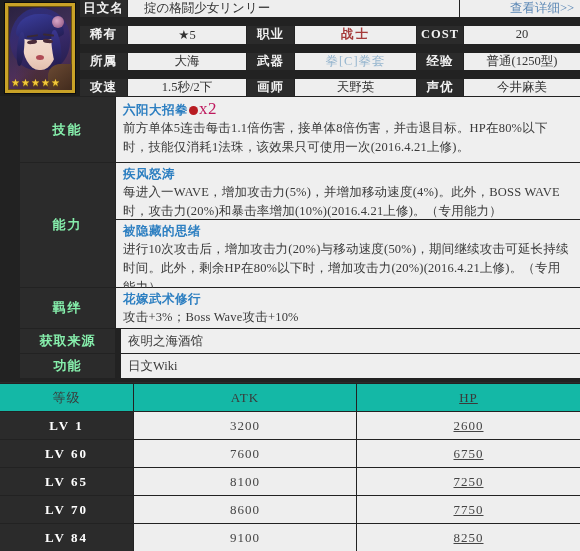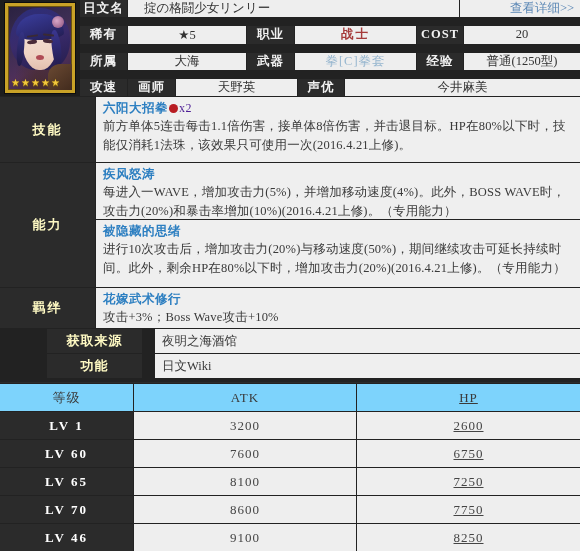--- a/index.html
+++ b/index.html
@@ -77,45 +77,45 @@
   .w-lbl2{flex:0 0 47px;}
   .w-val2{flex:0 0 121px;}
   .w-lbl3{flex:0 0 46px;}
   .w-val3{flex:1 1 auto;}
   .w-name-lbl{flex:0 0 47px;}
   .w-name-val{flex:1 1 auto;}
   .w-detail{flex:0 0 120px;}
 
   
   .block{display:flex;gap:1px;margin-top:1px;}
-  .block-lbl{flex:0 0 95px;background:#2b2b2b;color:#fef9c3;font-weight:bold;font-size:13px;
-    display:flex;align-items:center;justify-content:center;letter-spacing:2px;}
+  .block-lbl{flex:0 0 95px;background:#2b2b2b;color:#86efac;font-weight:bold;font-size:13px;
+    display:flex;align-items:center;justify-content:center;letter-spacing:2px;margin-left:20px;}
   .block-body{flex:1 1 auto;display:flex;flex-direction:column;gap:1px;}
   .entry{background:#efefef;padding:3px 7px 4px 7px;box-sizing:border-box;}
   .entry-title{color:#2d7fc1;font-weight:bold;font-size:12.5px;line-height:17px;
     letter-spacing:0.5px;}
   .entry-title .dot{display:inline-block;width:9px;height:9px;border-radius:50%;
     background:#b81c22;vertical-align:-1px;margin:0 1px;}
-  .entry-title .xn{color:#4c1d95;font-family:"Liberation Serif",serif;font-weight:normal;font-size:12px;}
+  .entry-title .xn{color:#be185d;font-family:"Liberation Serif",serif;font-weight:normal;font-size:17px;}
   .entry-text{color:#3a3a3a;font-size:12.5px;line-height:19px;letter-spacing:0.2px;}
 
-  .simple-row{display:flex;gap:13px;margin-top:1px;padding-left:47px;}
+  .simple-row{display:flex;gap:6px;margin-top:1px;}
   .simple-row .block-lbl{flex:0 0 95px;font-size:13px;letter-spacing:1px;}
   .simple-row .simple-val{flex:1 1 auto;background:#efefef;display:flex;align-items:center;
     padding-left:7px;font-size:12.5px;color:#3a3a3a;min-height:24px;box-sizing:border-box;}
 
   
   .stats{margin-top:4px;border-top:1px solid #2b2b2b;}
   .srow{display:flex;gap:1px;margin-top:1px;}
   .scell{display:flex;align-items:center;justify-content:center;height:27px;
     font-size:13px;box-sizing:border-box;}
   .s-lv{flex:0 0 133px;}
   .s-atk{flex:0 0 222px;}
   .s-hp{flex:1 1 auto;text-decoration:underline;}
-  .shead{background:#7dd3fc;color:#3a3a3a;letter-spacing:1px;}
+  .shead{background:#14b8a6;color:#3a3a3a;letter-spacing:1px;}
   .slvl{background:#2b2b2b;color:#ffffff;font-weight:bold;letter-spacing:2px;}
   .sval{background:#eeeeee;color:#444;letter-spacing:1px;}
 </style>
 </head>
 <body>
 
 <div class="page">
 
   <div class="top">
 
@@ -164,20 +164,21 @@
         <div class="cell lbl w-lbl1">所属</div>
         <div class="cell val w-val1">大海</div>
         <div class="cell lbl w-lbl2">武器</div>
         <div class="cell val weapon w-val2">拳[C]拳套</div>
         <div class="cell lbl w-lbl3">经验</div>
         <div class="cell val w-val3">普通(1250型)</div>
       </div>
 
       <div class="irow">
         <div class="cell lbl w-lbl1">攻速</div>
+        <div class="cell val w-val1">1.5秒/2下</div>
         <div class="cell lbl w-lbl2">画师</div>
         <div class="cell val w-val2">天野英</div>
         <div class="cell lbl w-lbl3">声优</div>
         <div class="cell val w-val3">今井麻美</div>
       </div>
 
     </div>
   </div>
 
   <div class="block" style="height:65px;">
@@ -249,20 +250,20 @@
       <div class="scell slvl s-lv">LV 65</div>
       <div class="scell sval s-atk">8100</div>
       <div class="scell sval s-hp">7250</div>
     </div>
     <div class="srow">
       <div class="scell slvl s-lv">LV 70</div>
       <div class="scell sval s-atk">8600</div>
       <div class="scell sval s-hp">7750</div>
     </div>
     <div class="srow">
-      <div class="scell slvl s-lv">LV 46</div>
+      <div class="scell slvl s-lv">LV 84</div>
       <div class="scell sval s-atk">9100</div>
       <div class="scell sval s-hp">8250</div>
     </div>
 
   </div>
 
 </div>
 
 </body></html>

